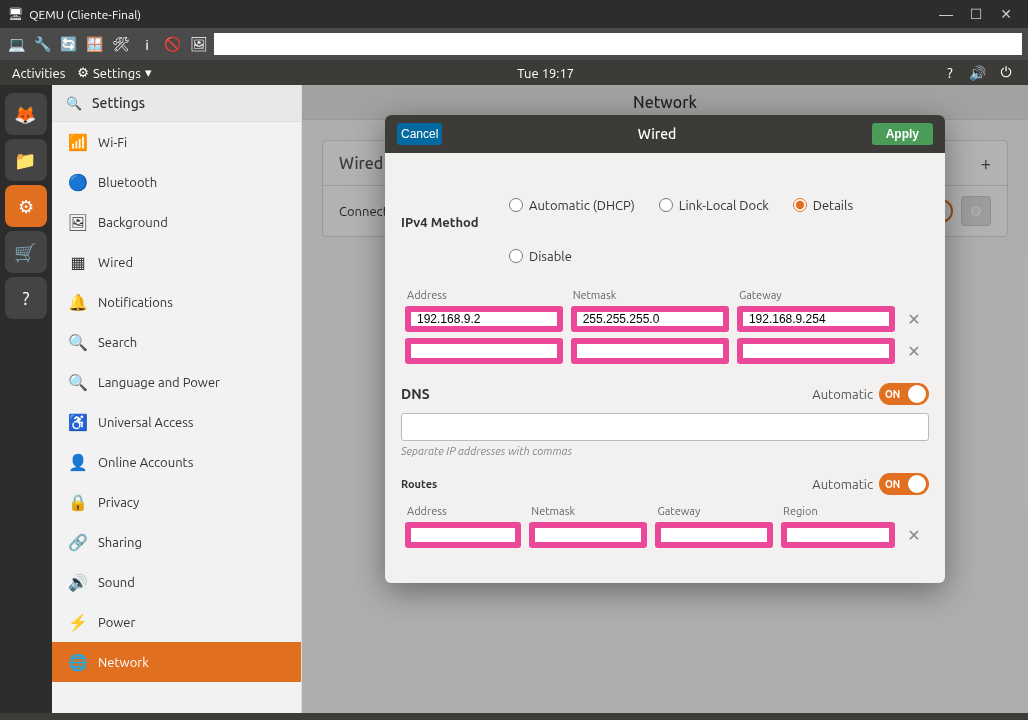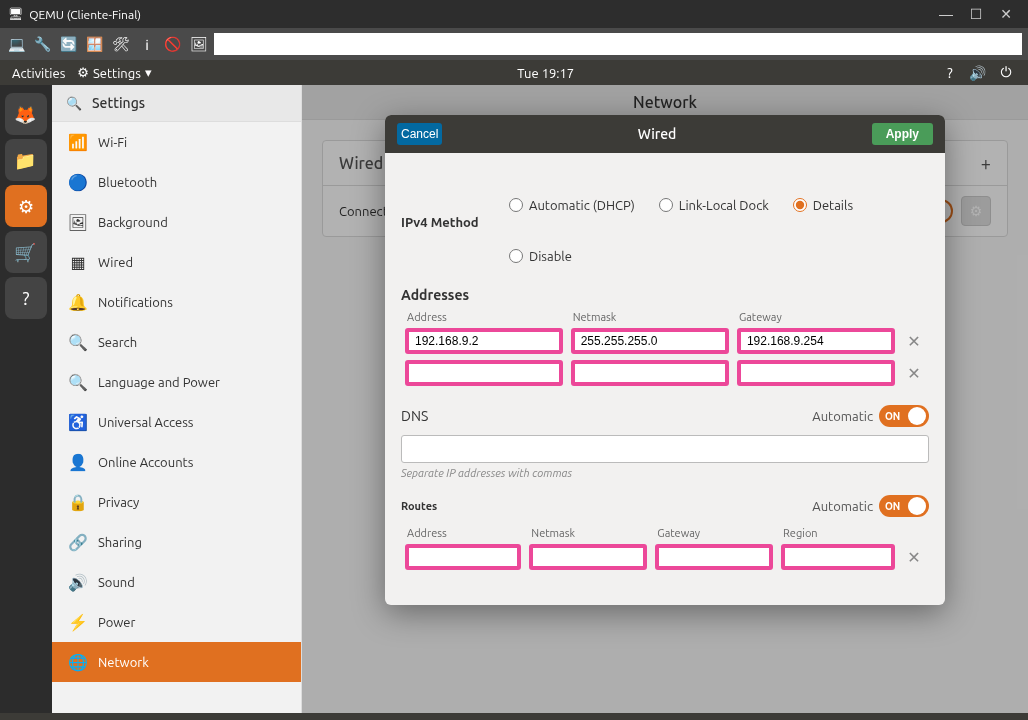--- a/index.html
+++ b/index.html
@@ -79,26 +79,26 @@
     .dialog-body { padding: 16px; }
     .form-section { margin-bottom: 16px; }
     .radio-group { display: flex; flex-wrap: wrap; gap: 8px 24px; margin-bottom: 8px; }
     .radio-option { display: flex; align-items: center; gap: 6px; cursor: pointer; font-size: 13px; color: #333; margin-top: 29px; }
     .radio-input { accent-color: #e07020; width: 14px; height: 14px; cursor: pointer; }
 
     
     .addr-table { width: 100%; border-collapse: collapse; }
     .addr-table th { font-size: 11px; color: #666; font-weight: normal; text-align: left; padding: 2px 6px; }
     .addr-table td { padding: 3px 4px; }
-    .addr-input { width: 100%; height: 26px; border: 4px solid #ec4899; border-radius: 3px; padding: 0 6px; font-size: 12px; background: #fff; }
+    .addr-input { width: 100%; height: 26px; border: 6px solid #ec4899; border-radius: 3px; padding: 0 6px; font-size: 12px; background: #fff; }
     .addr-del-btn { width: 22px; height: 22px; background: none; border: none; cursor: pointer; display: flex; align-items: center; justify-content: center; color: #888; font-size: 16px; }
 
     
     .dns-header { display: flex; align-items: center; justify-content: space-between; margin-bottom: 8px; }
-    .dns-label { font-size: 14px; font-weight: 400; color: #333; }
+    .dns-label { font-size: 14px; font-weight: 700; color: #333; }
     .dns-auto { display: flex; align-items: center; gap: 6px; font-size: 13px; color: #555; }
     .dns-input { width: 100%; height: 28px; border: 1px solid #bbb; border-radius: 3px; padding: 0 8px; font-size: 12px; background: #fff; }
     .dns-hint { font-size: 11px; color: #888; margin-top: 4px; font-style: italic; }
 
     
     .routes-header { display: flex; align-items: center; justify-content: space-between; margin-bottom: 8px; }
     .routes-label { font-size: 11px; font-weight: 600; color: #333; }
     .routes-auto { display: flex; align-items: center; gap: 6px; font-size: 13px; color: #555; }
     .routes-table { width: 100%; border-collapse: collapse; }
     .routes-table th { font-size: 11px; color: #666; font-weight: normal; text-align: left; padding: 2px 6px; }
@@ -278,21 +278,20 @@
                 </label>
                 <label class="radio-option">
                   <input type="radio" class="radio-input" name="ipv4method" style="">
                   <span>Disable</span>
                 </label>
               </div>
             </div>
           </div>
 
           <div class="form-section">
-            <div style="font-size:14px;font-weight:600;color:#333;margin-bottom:6px;">Addresses</div>
             <table class="addr-table">
               <thead>
                 <tr>
                   <th>Address</th>
                   <th>Netmask</th>
                   <th>Gateway</th>
                   <th style="width:24px;"></th>
                 </tr>
               </thead>
               <tbody>

